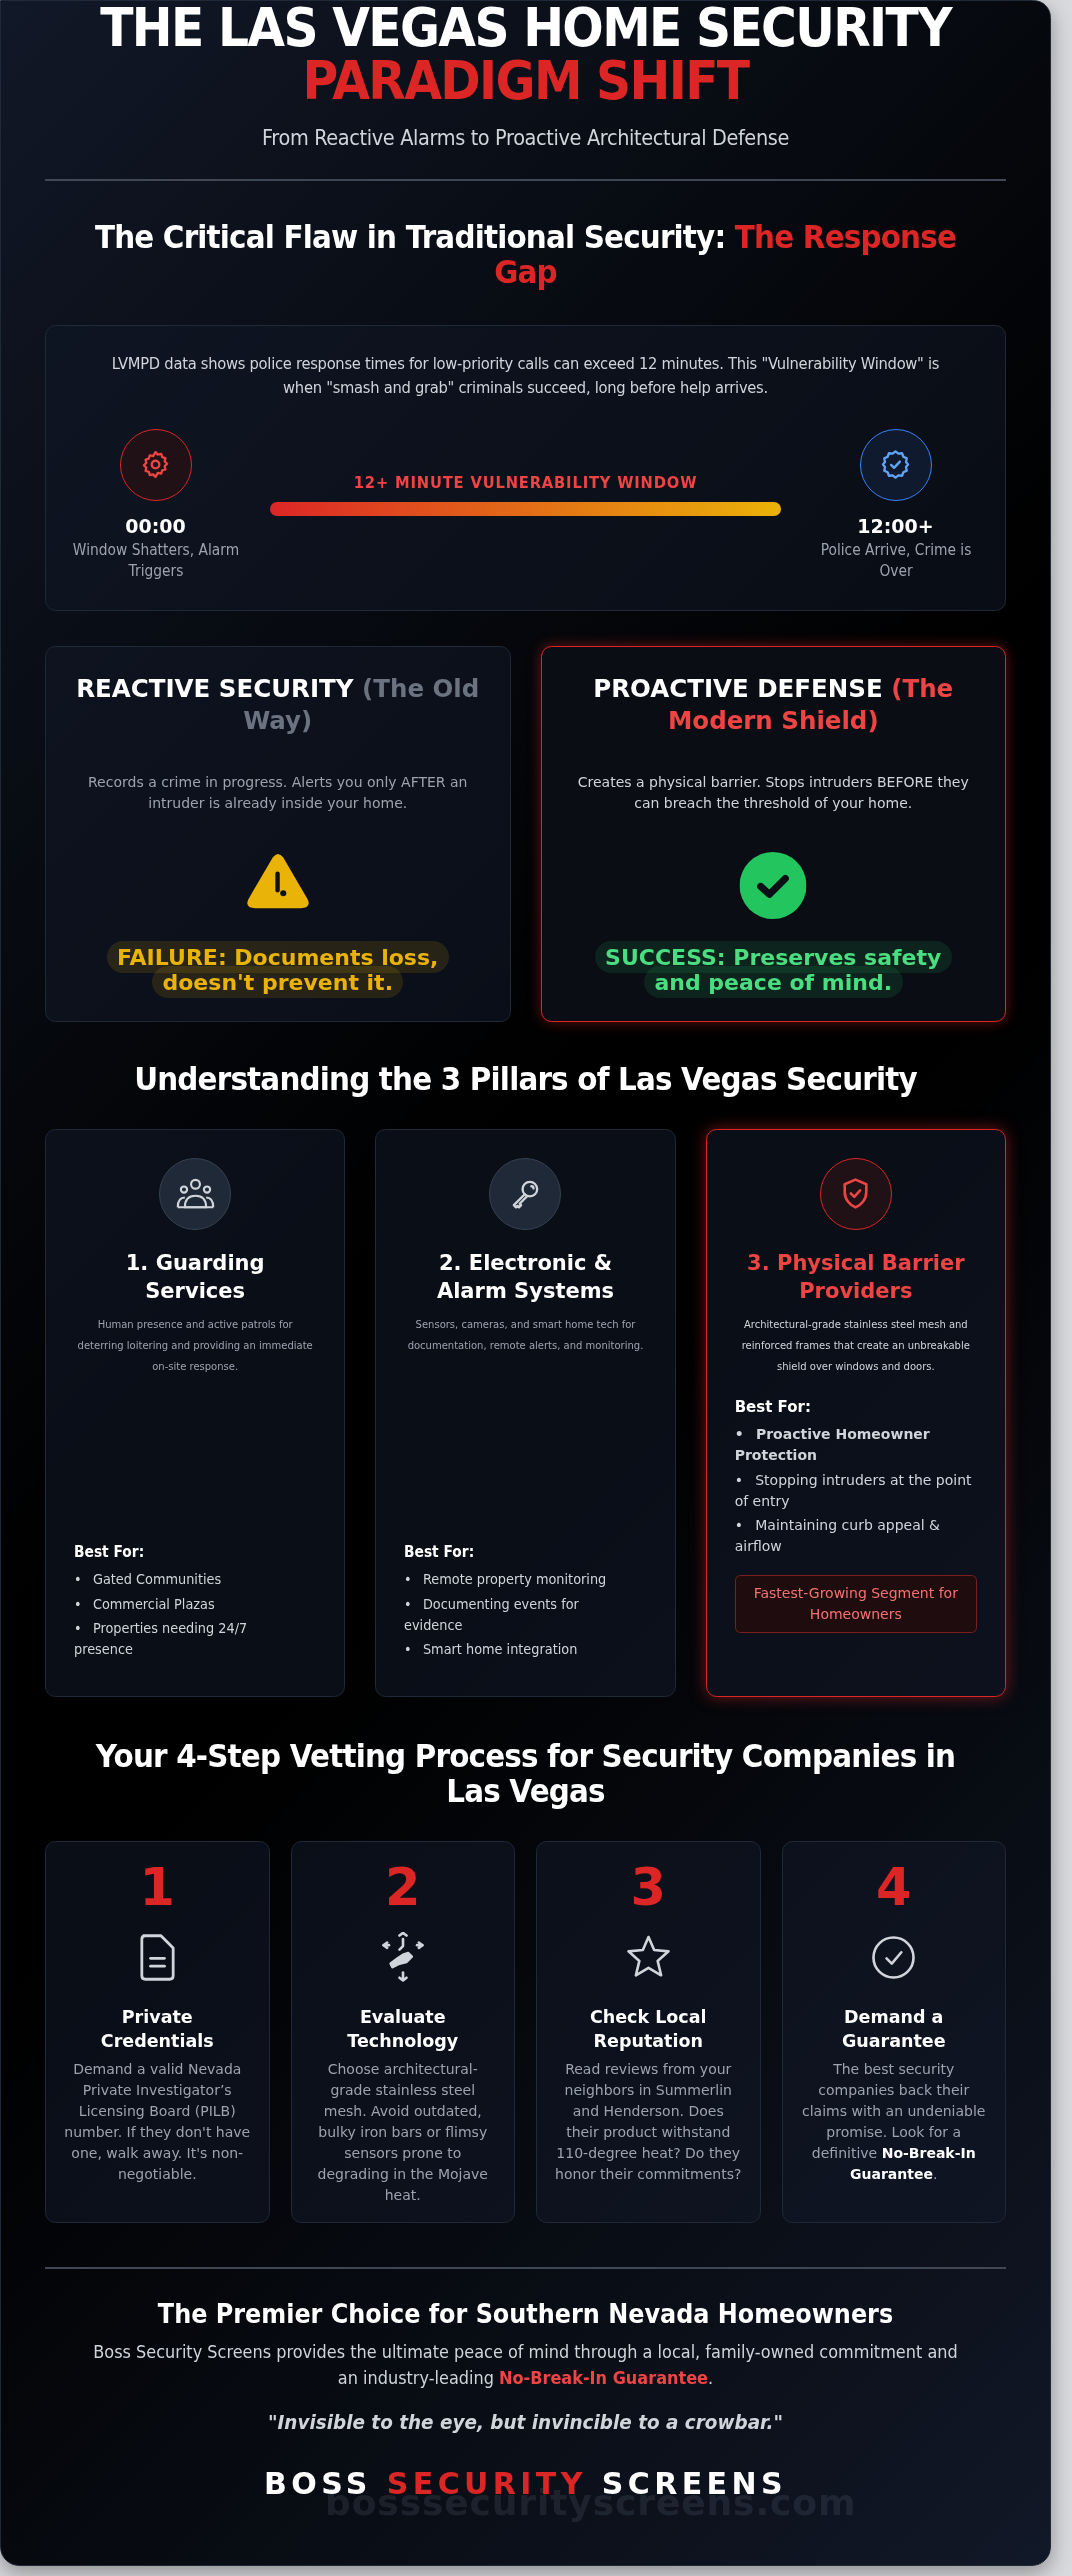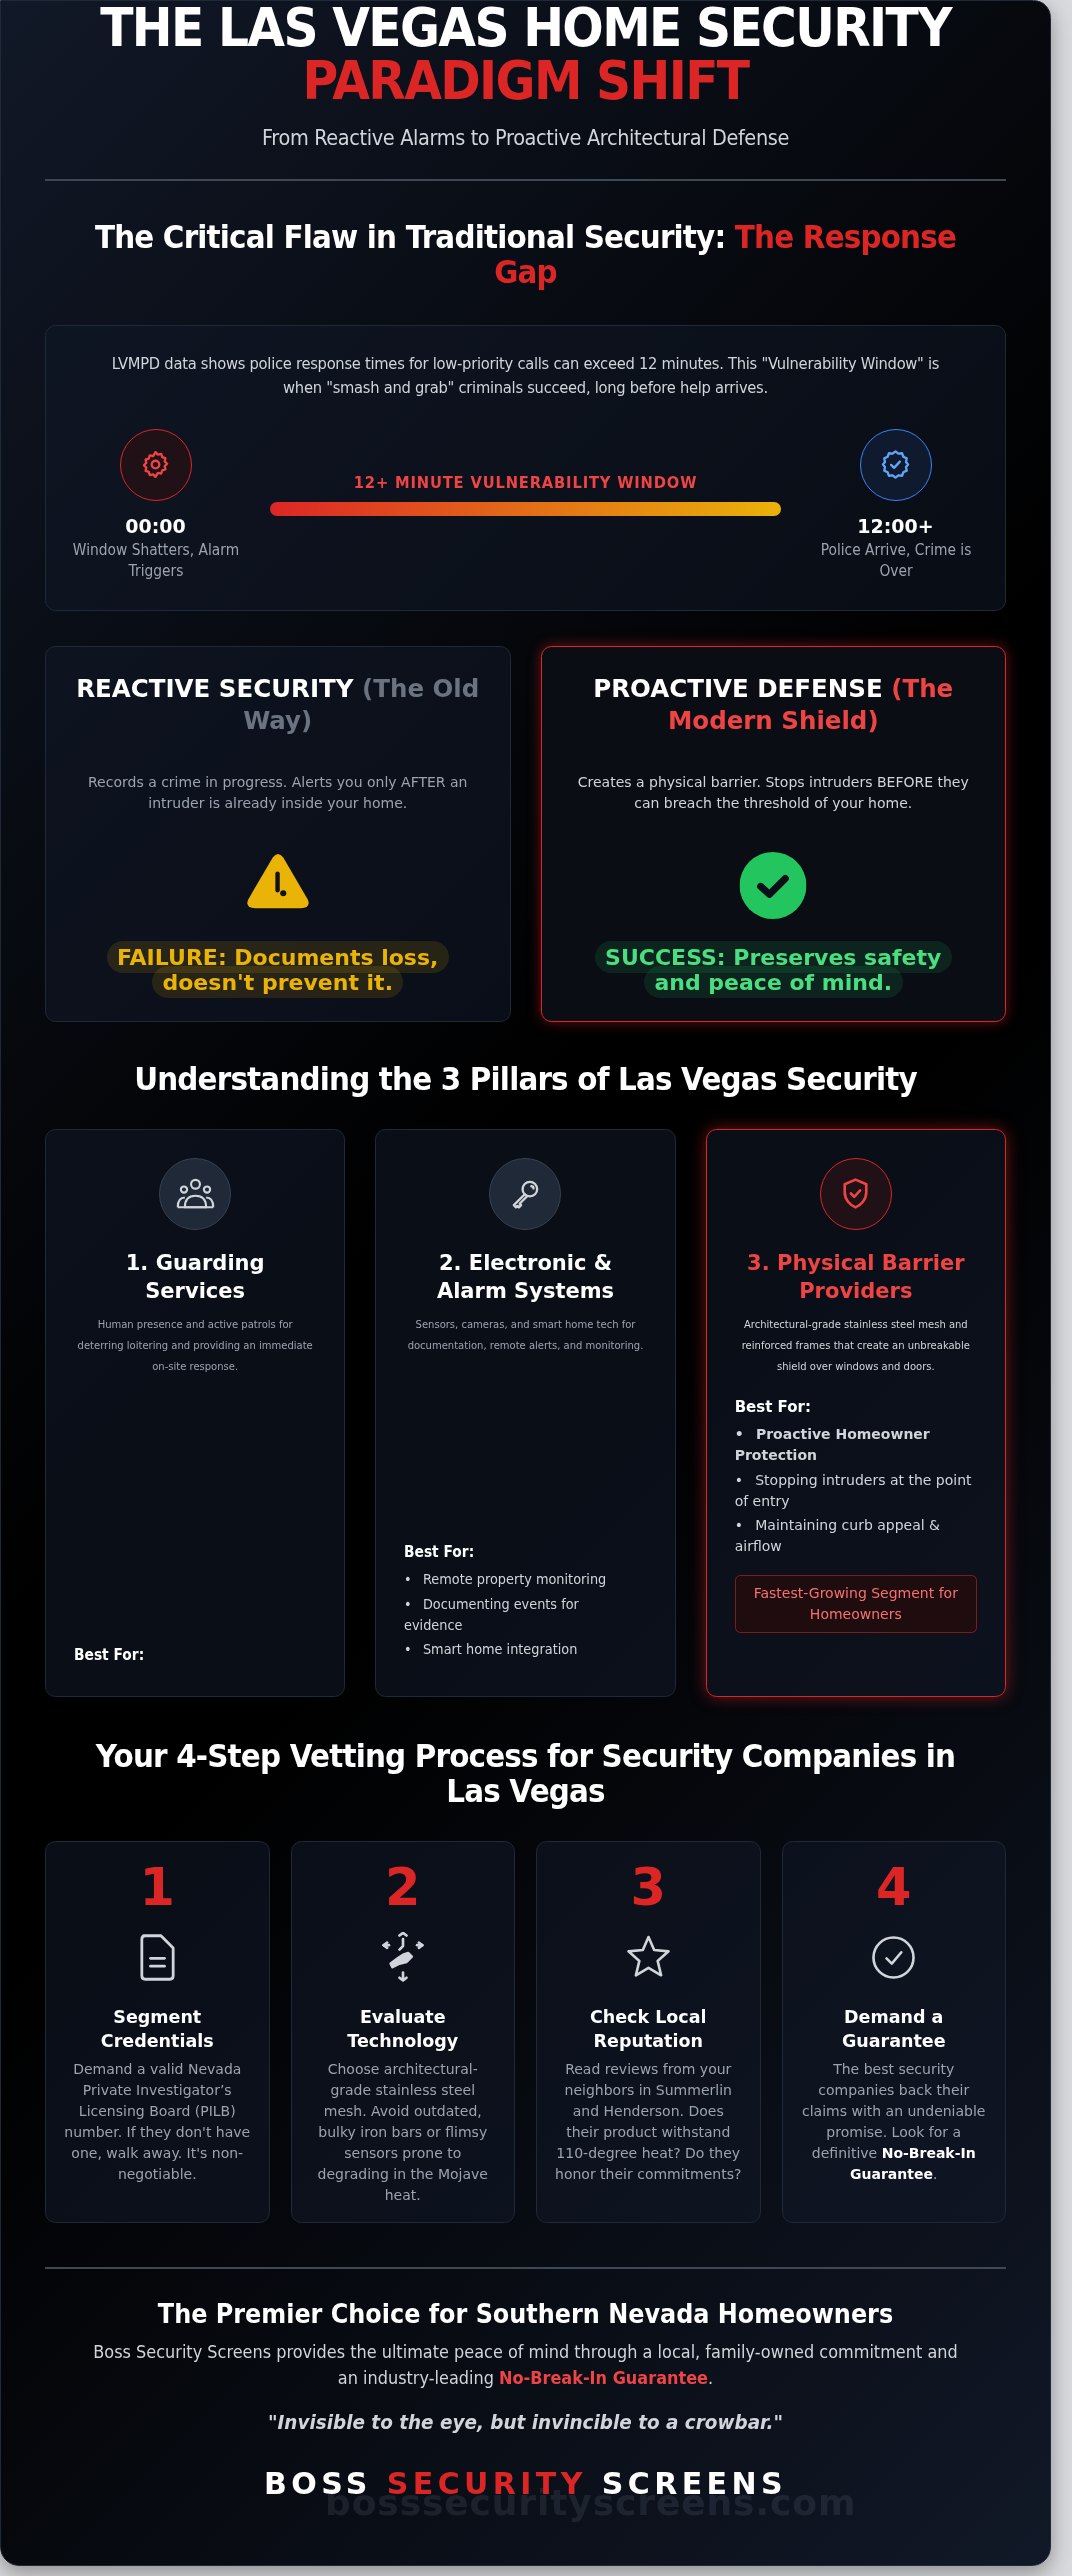--- a/index.html
+++ b/index.html
@@ -181,20 +181,25 @@
             <path d="M10 33 Q10 20 22 20 Q34 20 34 33 Z"></path>
             <path d="M2 33 Q2 22 10 22"></path>
             <path d="M42 33 Q42 22 34 22"></path>
             <path d="M2 33 H42"></path>
           </svg>
       </div>
       <h4>1. Guarding Services</h4>
       <p class="pdesc">Human presence and active patrols for deterring loitering and providing an immediate on-site response.</p>
       <div class="best">
         <div class="bt cond-text">Best For:</div>
+        <ul>
+          <li class="cond-text">Gated Communities</li>
+          <li class="cond-text">Commercial Plazas</li>
+          <li class="cond-text">Properties needing 24/7 presence</li>
+        </ul>
       </div>
     </div>
 
     <div class="pillar">
       <div class="p-icon">
         <svg width="35" height="35" viewBox="0 0 24 24" fill="none" stroke="#d1d5db" stroke-width="1.6" stroke-linejoin="round" stroke-linecap="round">
             <circle cx="15" cy="9" r="5"></circle>
             <path d="M16 7a1.5 1.5 0 0 1 1.5 1.5"></path>
             <path d="M11.5 12.5 L4 20 L5.5 21.5 L6.5 20.5 L7.5 21.5 L9 20 L8 19 L9.5 17.5 L13 14"></path>
           </svg>
@@ -237,21 +242,21 @@
   <section class="steps">
     <div class="step">
       <div class="num">1</div>
       <div class="sicon">
         <svg width="39" height="47" viewBox="0 0 44 54" fill="none" stroke="#d1d5db" stroke-width="3.2" stroke-linejoin="round" stroke-linecap="round">
             <path d="M6 2 H26 L40 16 V48 Q40 52 36 52 H8 Q4 52 4 48 V6 Q4 2 8 2 Z"></path>
             <path d="M14 28 H30"></path>
             <path d="M14 37 H30"></path>
           </svg>
       </div>
-      <h5>Segment Credentials</h5>
+      <h5>Private Credentials</h5>
       <p>Demand a valid Nevada Private Investigator’s Licensing Board (PILB) number. If they don't have one, walk away. It's non-negotiable.</p>
     </div>
 
     <div class="step">
       <div class="num">2</div>
       <div class="sicon">
         <svg width="46" height="51" viewBox="0 0 52 58" fill="#d1d5db" stroke="#d1d5db" stroke-width="3" stroke-linecap="round" stroke-linejoin="round">
             <path d="M22 4 L26 1 L30 4" fill="none"></path>
             <path d="M26 8 V16 L22 20" fill="none"></path>
             <path d="M8 18 L4 15 L8 12" fill="none"></path>

